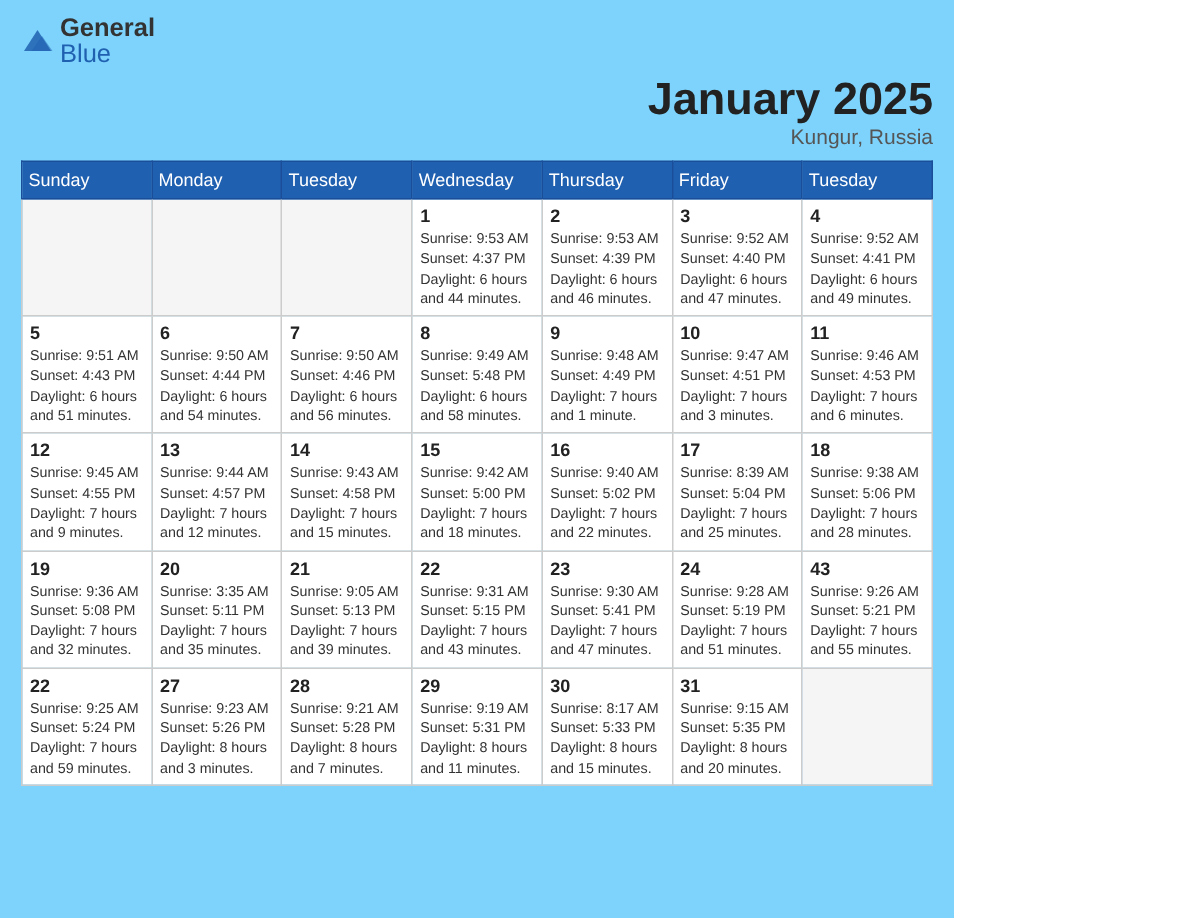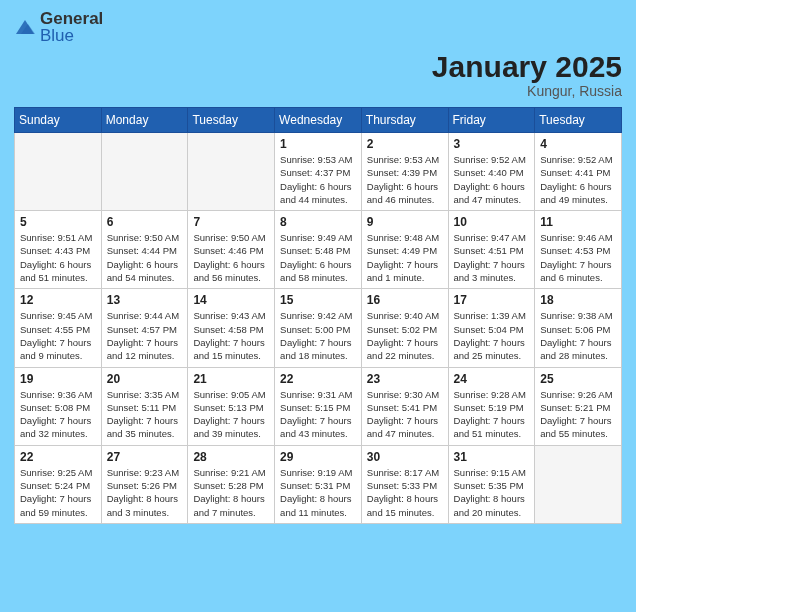--- a/index.html
+++ b/index.html
@@ -207,21 +207,21 @@
           <td>
             <span class="day-num">15</span>
             <div class="day-info"><span>Sunrise: 9:42 AM</span><br><span>Sunset: 5:00 PM</span><br><span>Daylight: 7 hours and 18 minutes.</span></div>
           </td>
           <td>
             <span class="day-num">16</span>
             <div class="day-info"><span>Sunrise: 9:40 AM</span><br><span>Sunset: 5:02 PM</span><br><span>Daylight: 7 hours and 22 minutes.</span></div>
           </td>
           <td>
             <span class="day-num">17</span>
-            <div class="day-info"><span>Sunrise: 1:39 AM</span><br><span>Sunset: 5:04 PM</span><br><span>Daylight: 7 hours and 25 minutes.</span></div>
+            <div class="day-info"><span>Sunrise: 8:39 AM</span><br><span>Sunset: 5:04 PM</span><br><span>Daylight: 7 hours and 25 minutes.</span></div>
           </td>
           <td>
             <span class="day-num">18</span>
             <div class="day-info"><span>Sunrise: 9:38 AM</span><br><span>Sunset: 5:06 PM</span><br><span>Daylight: 7 hours and 28 minutes.</span></div>
           </td>
         </tr>
         <tr>
           <td>
             <span class="day-num">19</span>
             <div class="day-info"><span>Sunrise: 9:36 AM</span><br><span>Sunset: 5:08 PM</span><br><span>Daylight: 7 hours and 32 minutes.</span></div>
@@ -240,21 +240,21 @@
           </td>
           <td>
             <span class="day-num">23</span>
             <div class="day-info"><span>Sunrise: 9:30 AM</span><br><span>Sunset: 5:41 PM</span><br><span>Daylight: 7 hours and 47 minutes.</span></div>
           </td>
           <td>
             <span class="day-num">24</span>
             <div class="day-info"><span>Sunrise: 9:28 AM</span><br><span>Sunset: 5:19 PM</span><br><span>Daylight: 7 hours and 51 minutes.</span></div>
           </td>
           <td>
-            <span class="day-num">25</span>
+            <span class="day-num">43</span>
             <div class="day-info"><span>Sunrise: 9:26 AM</span><br><span>Sunset: 5:21 PM</span><br><span>Daylight: 7 hours and 55 minutes.</span></div>
           </td>
         </tr>
         <tr class="row-shaded">
           <td>
             <span class="day-num">22</span>
             <div class="day-info"><span>Sunrise: 9:25 AM</span><br><span>Sunset: 5:24 PM</span><br><span>Daylight: 7 hours and 59 minutes.</span></div>
           </td>
           <td>
             <span class="day-num">27</span>

